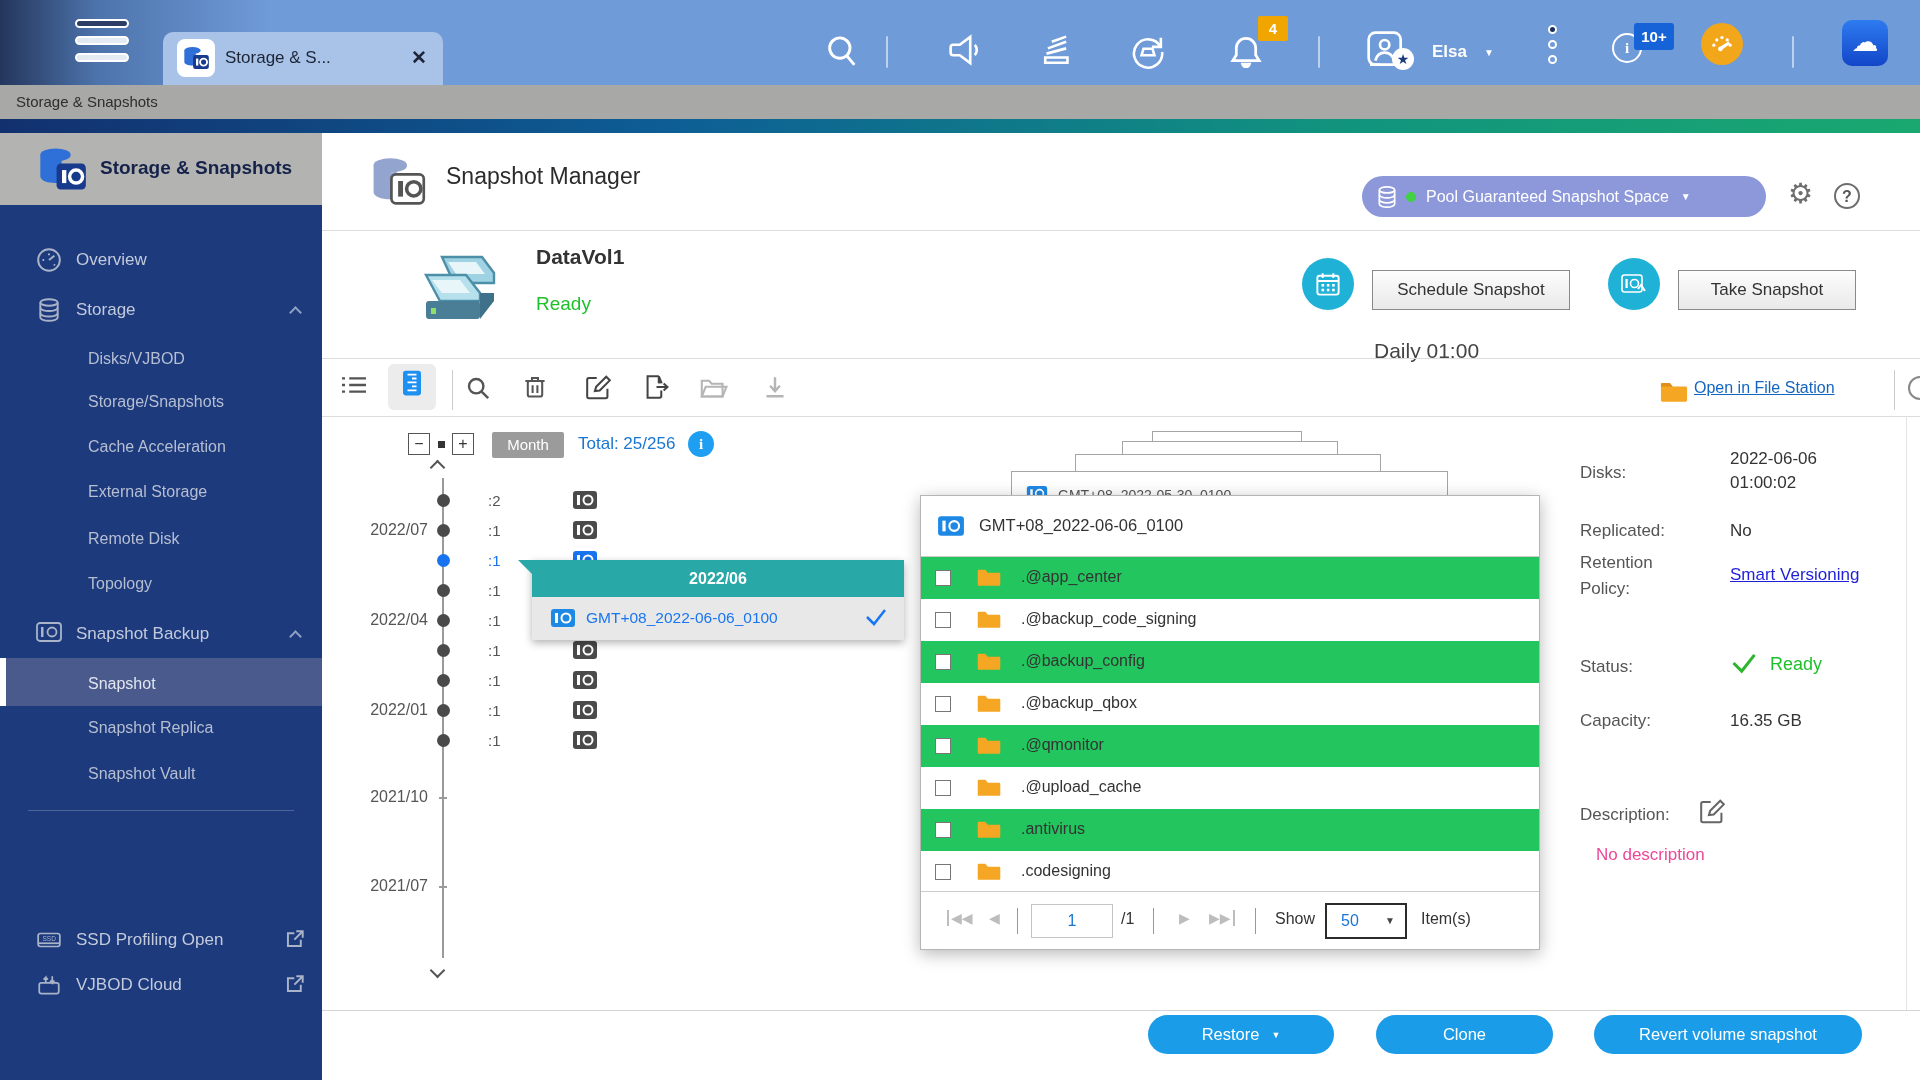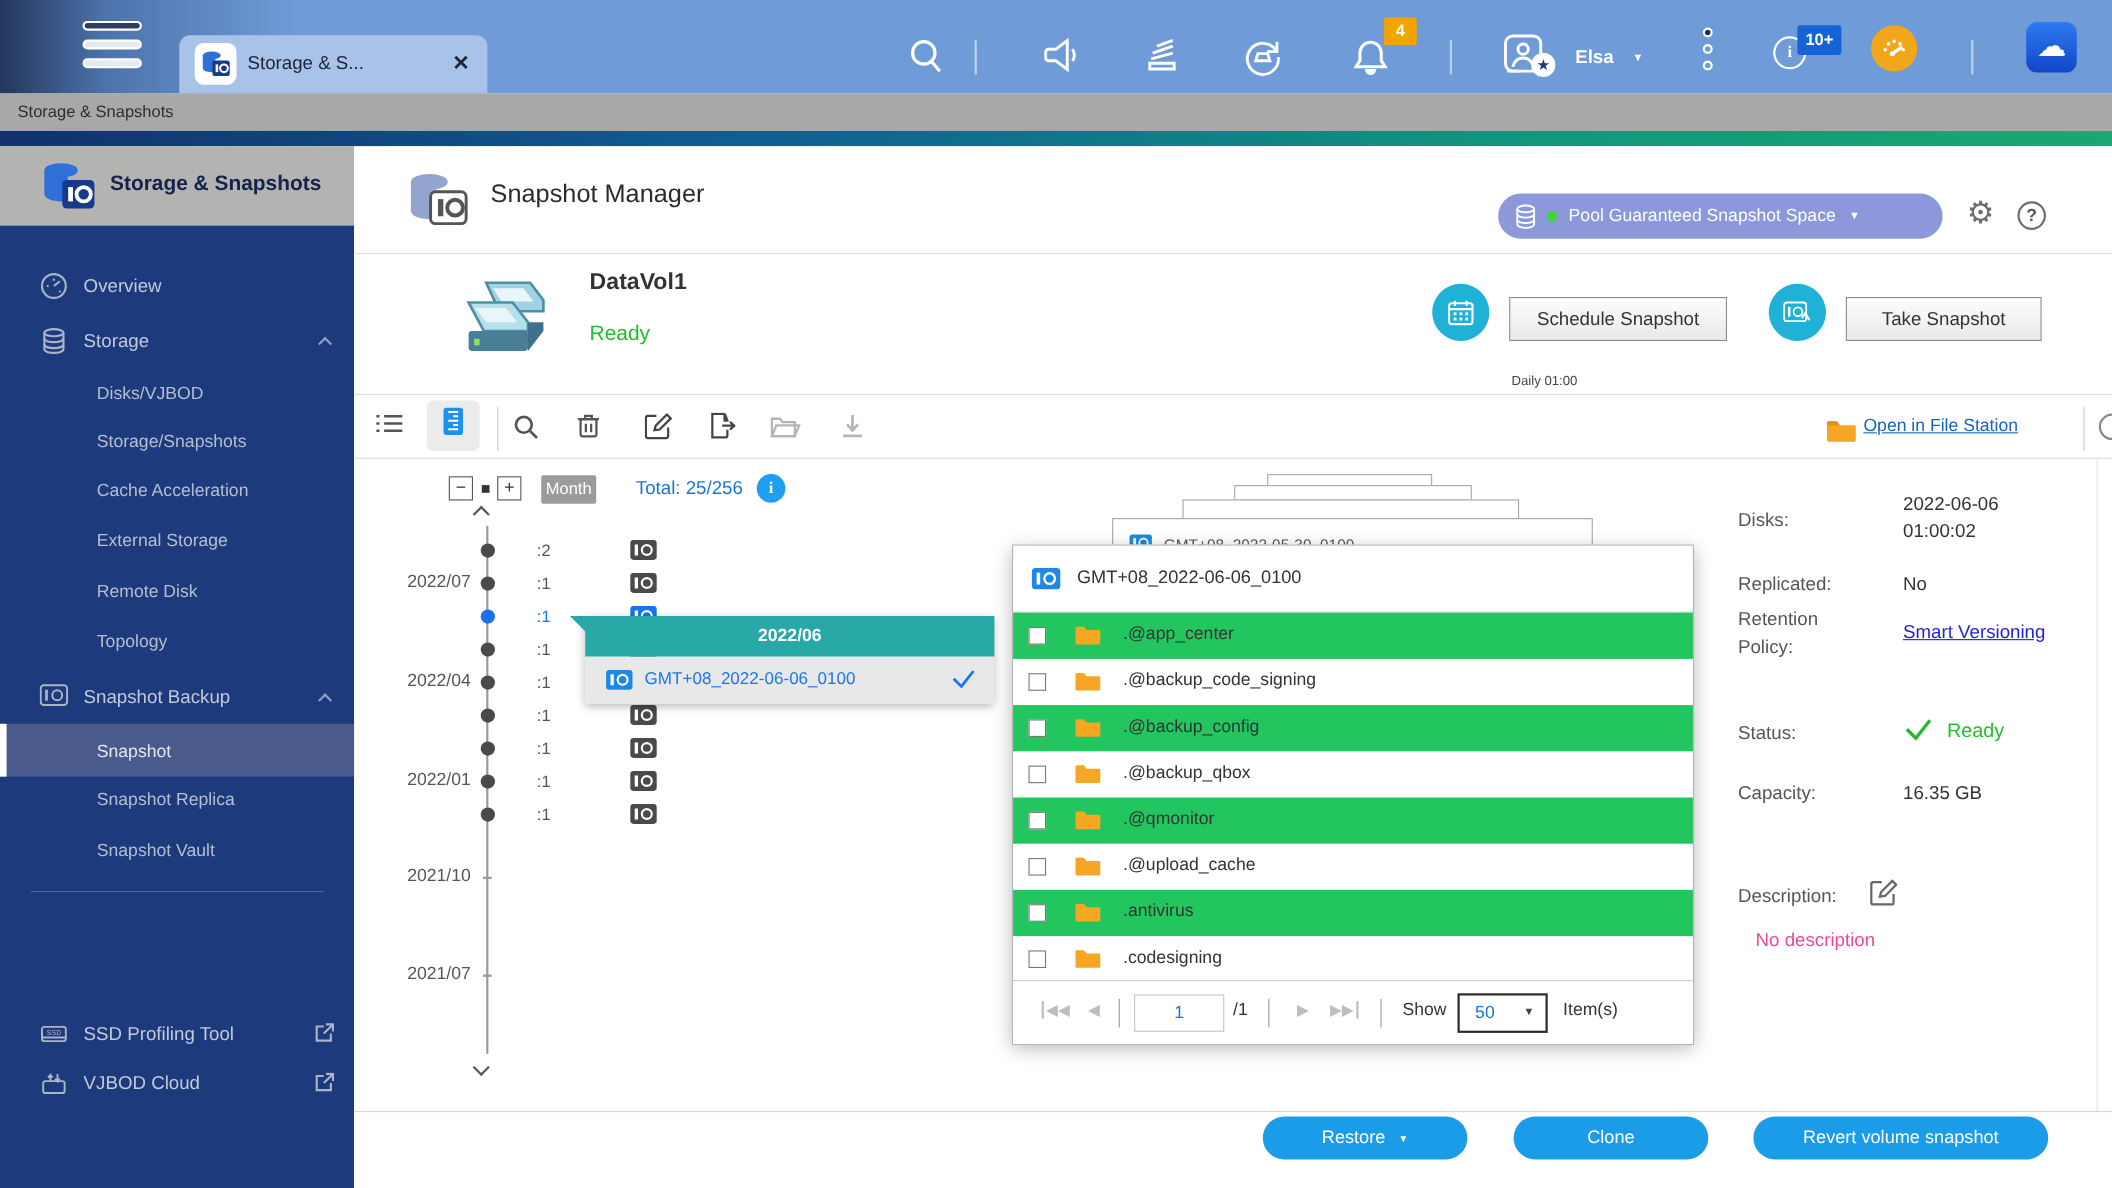--- a/index.html
+++ b/index.html
@@ -60,21 +60,21 @@
   .gbtn { position:absolute; height:40px; border:1px solid #8a8a8a; background:linear-gradient(180deg,#fdfdfd,#e9e9e9); color:#333; font-size:17px; display:flex; align-items:center; justify-content:center; cursor:default; }
   .cyanc { position:absolute; width:52px; height:52px; border-radius:50%; background:#1fb1d6; display:flex; align-items:center; justify-content:center; }
 
   
   .tool { position:absolute; top:231px; }
   .tool-div { position:absolute; top:237px; width:1px; height:40px; background:#ccc; }
   #ofs-link { position:absolute; left:1372px; top:246px; font-size:16px; color:#1565c0; text-decoration:underline; cursor:pointer; }
 
   
   .zbox { position:absolute; top:300px; width:22px; height:22px; border:1.5px solid #555; color:#333; font-size:16px; text-align:center; line-height:19px; }
-  #month-pill { position:absolute; left:170px; top:299px; width:50px; height:26px; background:#9b9b9b; color:#fff; font-size:15px; text-align:center; line-height:26px; border-radius:2px; }
+  #month-pill { position:absolute; left:170px; top:299px; width:72px; height:26px; background:#9b9b9b; color:#fff; font-size:15px; text-align:center; line-height:26px; border-radius:2px; }
   #total-lab { position:absolute; left:256px; top:301px; font-size:17px; color:#1976d2; }
   #info-i { position:absolute; left:366px; top:298px; width:26px; height:26px; border-radius:50%; background:#1e9ff2; color:#fff; font-size:15px; font-weight:bold; text-align:center; line-height:26px; font-family:"Liberation Serif",serif; }
   #tl-line { position:absolute; left:120px; top:345px; width:2px; height:480px; background:#9a9a9a; }
   .tl-chv { position:absolute; left:108px; width:16px; height:16px; }
   .tl-chv span { position:absolute; left:2px; top:4px; width:11px; height:11px; border-left:2.5px solid #555; border-top:2.5px solid #555; }
   .tl-row { position:absolute; left:18px; width:200px; height:22px; }
   .tl-date { position:absolute; left:0; top:1px; width:88px; text-align:right; font-size:16px; color:#555; }
   .tl-dot { position:absolute; left:97px; top:4px; width:13px; height:13px; border-radius:50%; background:#4a4a4a; }
   .tl-row .cam { position:absolute; left:116px; top:0px; }
   .tl-count { position:absolute; left:148px; top:2px; font-size:15px; color:#555; }
@@ -314,21 +314,21 @@
     <div class="side-div" style="top:605px"></div>
 
     <div class="side-item" style="top:715px">
       <span class="sic">
           <svg width="26" height="26" viewBox="0 0 24 24" fill="none" stroke="#aab4c8" stroke-width="1.6">
             <rect x="2" y="6" width="20" height="12" rx="2"></rect>
             <path d="M2 15h20"></path>
             <text x="6" y="13" font-size="6" fill="#aab4c8" stroke="none" font-family="Liberation Sans,sans-serif">SSD</text>
           </svg>
         </span>
-      <span class="lab">SSD Profiling Tool</span>
+      <span class="lab">SSD Profiling Open</span>
       <span class="ext">
           <svg width="18" height="18" viewBox="0 0 14 14" fill="none" stroke="#aab4c8" stroke-width="1.5">
             <path d="M6.5 2.5H1.5v10h10v-5"></path>
             <path d="M8 1h5v5M13 1L6.5 7.5"></path>
           </svg>
         </span>
     </div>
     <div class="side-item" style="top:760px">
       <span class="sic">
           <svg width="26" height="26" viewBox="0 0 24 24" fill="none" stroke="#aab4c8" stroke-width="1.6">
@@ -400,21 +400,21 @@
             <rect x="5.5" y="11" width="2.2" height="2.2"></rect>
             <rect x="10" y="11" width="2.2" height="2.2"></rect>
             <rect x="14.5" y="11" width="2.2" height="2.2"></rect>
             <rect x="5.5" y="15" width="2.2" height="2.2"></rect>
             <rect x="10" y="15" width="2.2" height="2.2"></rect>
             <rect x="14.5" y="15" width="2.2" height="2.2"></rect>
           </g>
         </svg>
     </span>
     <div class="gbtn" style="left:1050px; top:137px; width:198px">Schedule Snapshot</div>
-    <span class="abs" style="left:1052px; top:206px; font-size:12px; color:#444">Daily 01:00</span>
+    <span class="abs" style="left:1052px; top:206px; font-size:21px; color:#444">Daily 01:00</span>
 
     <span class="cyanc" style="left:1286px; top:125px">
       <svg width="28" height="24" viewBox="0 0 28 24" fill="none" stroke="#fff" stroke-width="1.6">
           <rect x="2" y="3" width="20" height="17" rx="2.5"></rect>
           <rect x="5.5" y="7" width="2.2" height="9" fill="#fff" stroke="none"></rect>
           <circle cx="14.5" cy="11.5" r="4"></circle>
           <path d="M18 17l3-4 4 6" stroke-width="2"></path>
         </svg>
     </span>
     <div class="gbtn" style="left:1356px; top:137px; width:178px">Take Snapshot</div>

